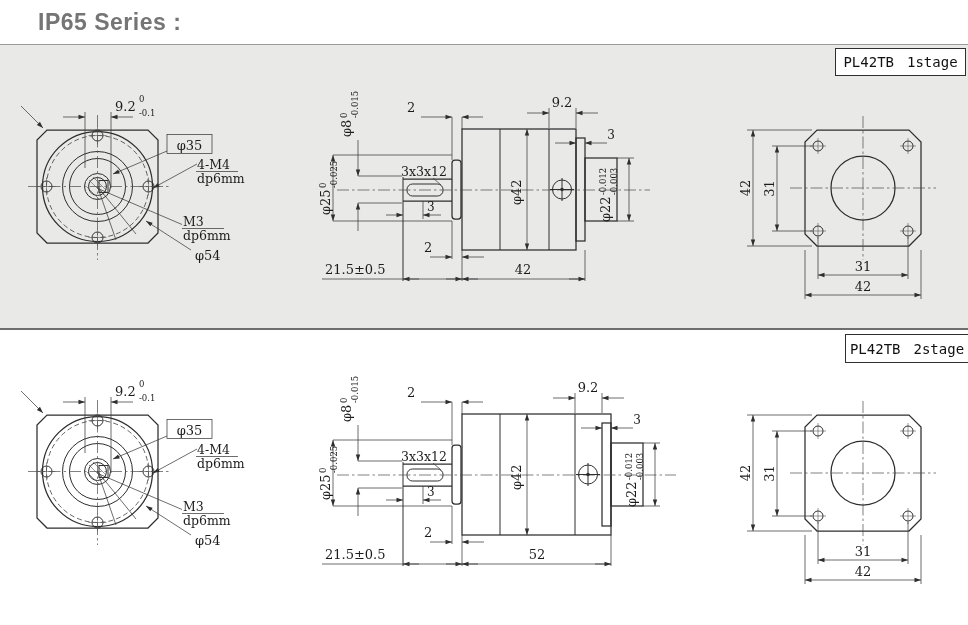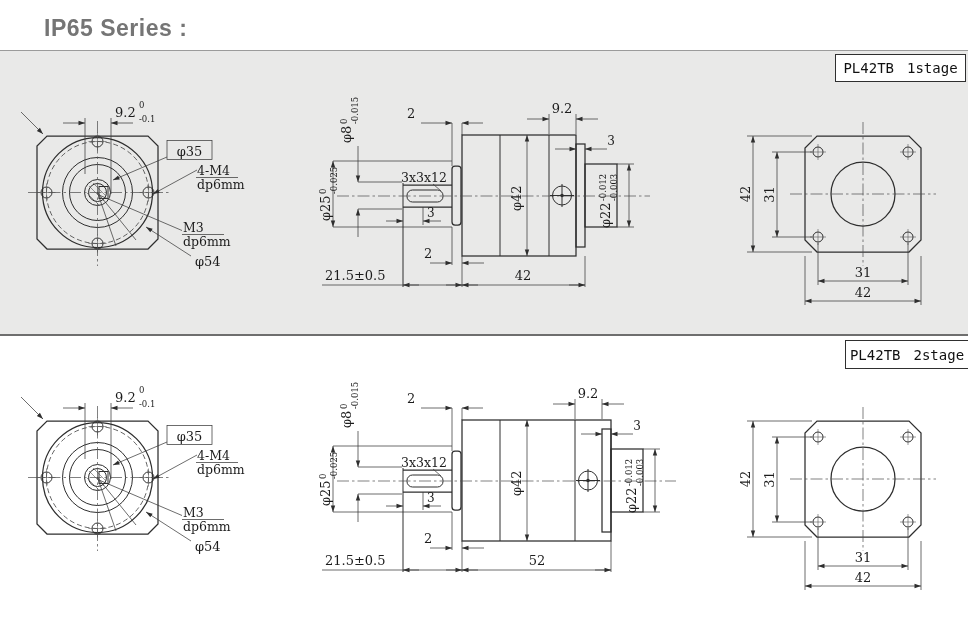--- a/index.html
+++ b/index.html
@@ -1,18 +1,18 @@
 <!DOCTYPE html>
 <html><head>
 <meta charset="utf-8">
 <style>
   html,body{margin:0;padding:0;background:#fff;}
   .page{position:relative;width:968px;height:625px;background:#fff;overflow:hidden;
         font-family:"Liberation Sans",sans-serif;}
-  .title{margin:6px;padding:9px 0 0 38px;font-size:23px;font-weight:bold;color:#757575;
+  .title{margin:0;padding:9px 0 0 38px;font-size:23px;font-weight:bold;color:#757575;
          letter-spacing:0.5px;}
   .panel{position:relative;box-sizing:border-box;}
   .p1{margin-top:8px;height:286px;background:#e9e9e8;
       border-top:1px solid #9b9b9b;border-bottom:2px solid #6e6e6e;}
   .p2{height:282px;background:#ffffff;}
   .panel svg{display:block;width:100%;height:100%;}
   .stage-tag{position:absolute;background:#fff;border:1px solid #2f2f2f;
              display:flex;align-items:center;justify-content:center;gap:13px;
              font-family:"DejaVu Sans Mono",monospace;font-size:14px;color:#111;z-index:2;}
   .tag1{top:3px;left:835px;width:129px;height:26px;}

